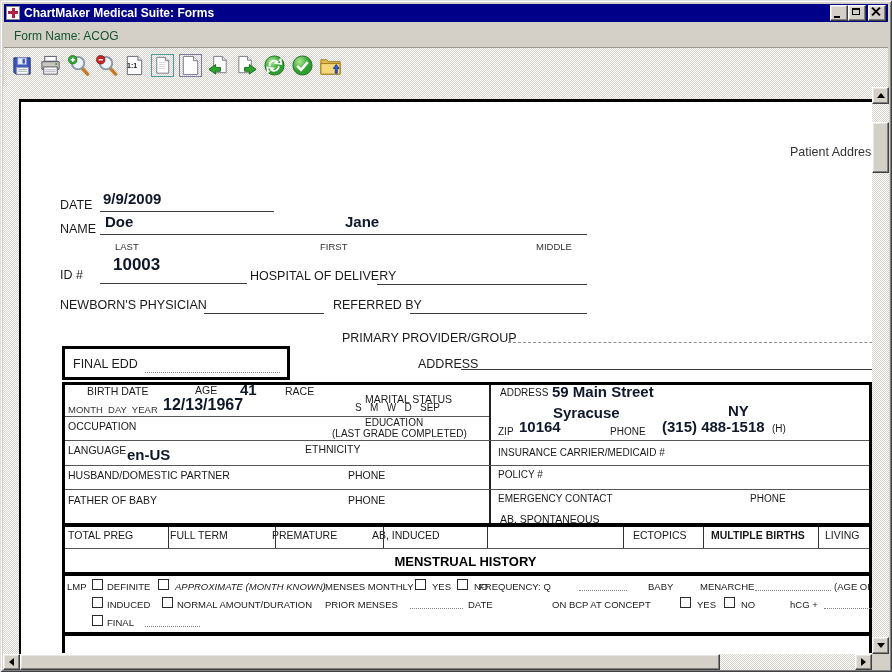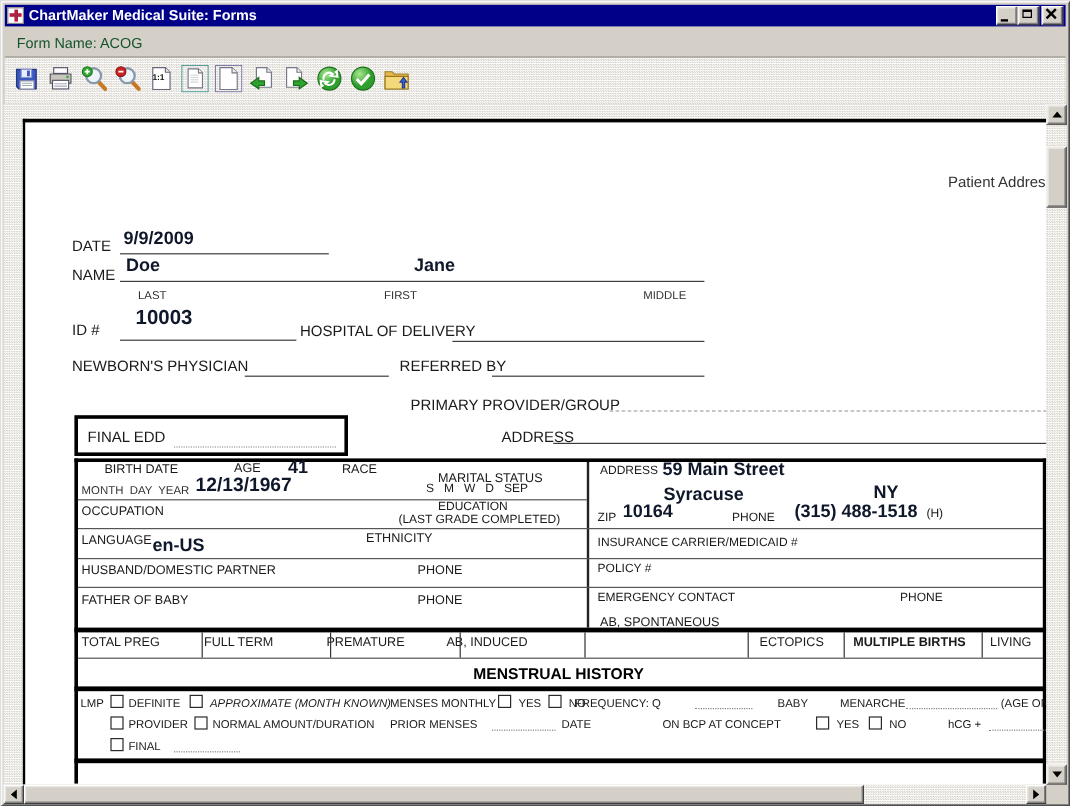--- a/index.html
+++ b/index.html
@@ -298,21 +298,21 @@
         <div class="cb" style="left:438px;top:480px;"></div>
         <div class="lbl m" style="left:455px;top:482px;">NO</div>
         <div class="lbl m" style="left:460px;top:482px;text-align:right;">FREQUENCY: Q</div>
         <div class="dotl" style="left:560px;top:491px;width:48px;"></div>
         <div class="lbl m" style="left:629px;top:482px;">BABY</div>
         <div class="lbl m" style="left:681px;top:482px;">MENARCHE</div>
         <div class="dotl" style="left:736px;top:491px;width:76px;"></div>
         <div class="lbl m" style="left:815px;top:482px;">(AGE ONSET)</div>
 
         <div class="cb" style="left:73px;top:498px;"></div>
-        <div class="lbl m" style="left:88px;top:500px;">PROVIDER</div>
+        <div class="lbl m" style="left:88px;top:500px;">INDUCED</div>
         <div class="cb" style="left:143px;top:498px;"></div>
         <div class="lbl m" style="left:158px;top:500px;">NORMAL AMOUNT/DURATION</div>
         <div class="lbl m" style="left:306px;top:500px;">PRIOR MENSES</div>
         <div class="dotl" style="left:391px;top:509px;width:53px;"></div>
         <div class="lbl m" style="left:449px;top:500px;">DATE</div>
         <div class="lbl m" style="left:533px;top:500px;">ON BCP AT CONCEPT</div>
         <div class="cb" style="left:661px;top:498px;"></div>
         <div class="lbl m" style="left:678px;top:500px;">YES</div>
         <div class="cb" style="left:705px;top:498px;"></div>
         <div class="lbl m" style="left:722px;top:500px;">NO</div>

